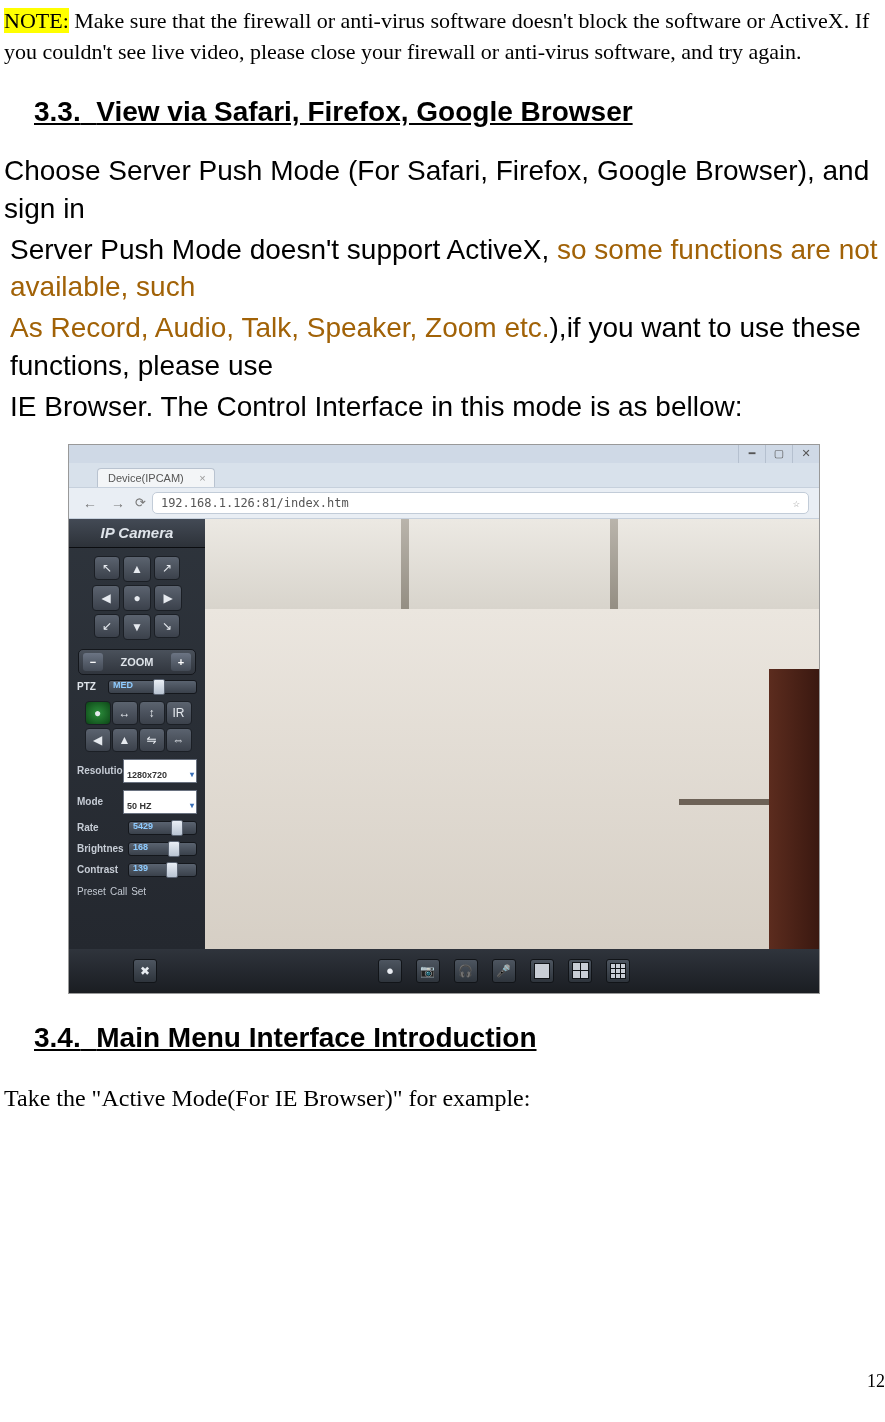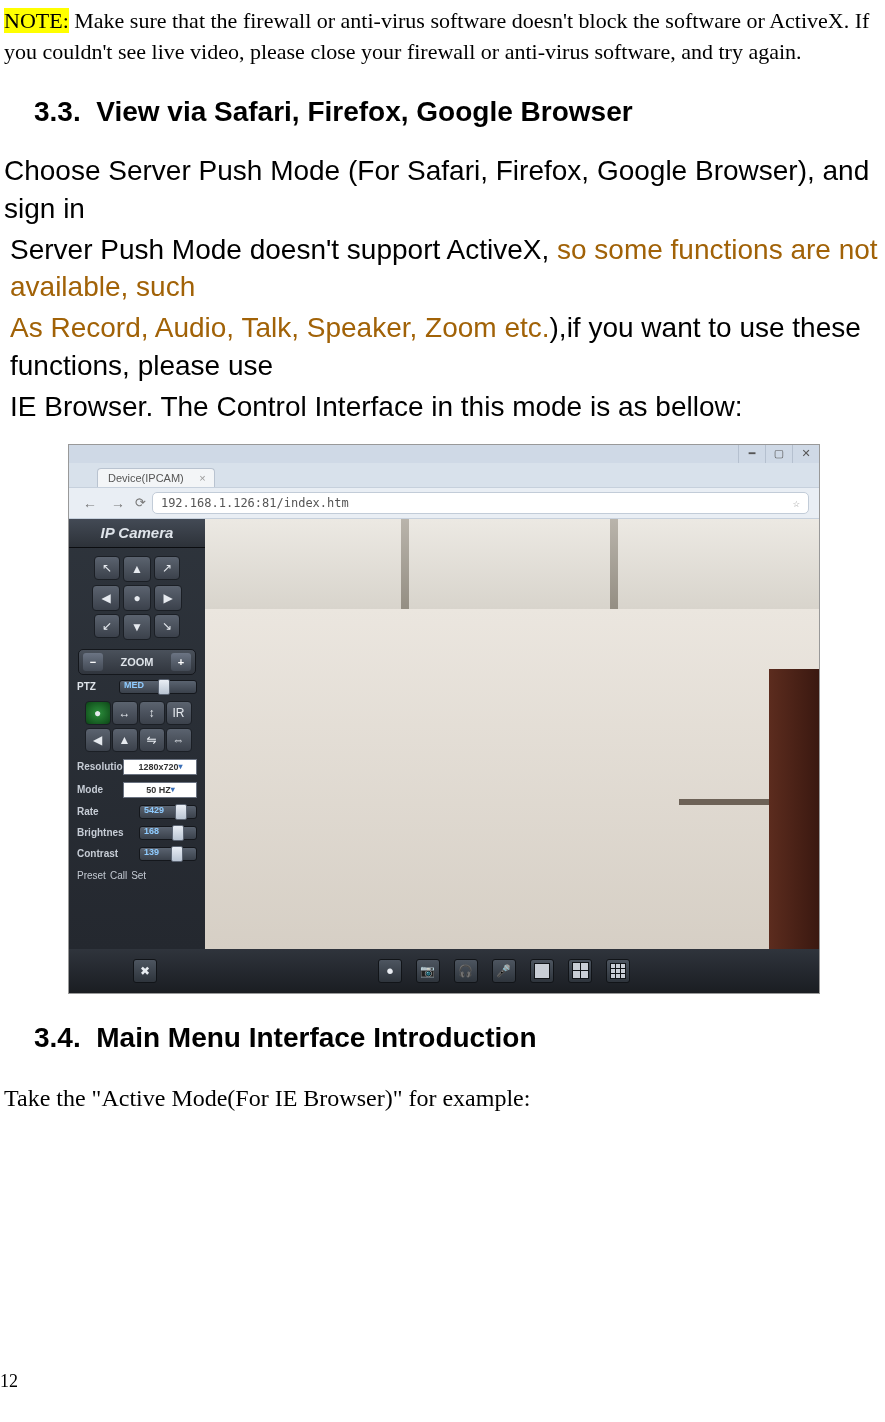--- a/index.html
+++ b/index.html
@@ -23,40 +23,41 @@
   }
   .hl-yellow {
     background: #ffff00;
   }
   .heading {
     font-family: Arial, Helvetica, sans-serif;
     font-weight: bold;
     font-size: 28px;
     margin: 26px 0 22px 30px;
     line-height: 1.3;
+    text-decoration: underline;
   }
   .para-sans {
     font-family: Arial, Helvetica, sans-serif;
     font-size: 28px;
     line-height: 1.35;
     margin: 0 0 3px 0;
   }
   .indent { margin-left: 6px; }
   .red { color: #a16207; }
   .para-example {
     font-size: 24px;
     line-height: 1.5;
     margin-top: 24px;
   }
   .page-num {
     position: absolute;
     bottom: 30px;
     left: 0;
     right: 0;
-    text-align: left;
+    text-align: right;
     font-size: 18px;
   }
 
   
   .shot-wrap {
     margin: 18px 0 0 64px;
     width: 750px;
     border: 1px solid #999;
     background: #dfe7ef;
     font-family: "Segoe UI", Tahoma, Arial, sans-serif;
@@ -199,21 +200,21 @@
     display:flex; align-items:center;
     font-size: 10px; font-weight:bold; color:#dfe4ea;
   }
   .ptz-label-row .lab { width: 26px; }
   .mini-slider {
     flex:1; height:12px;
     background: linear-gradient(#5a6370,#3a414b);
     border:1px solid #14171c;
     border-radius:3px;
     position:relative;
-    margin-left:16px;
+    margin-left:5px;
   }
   .mini-slider .val {
     position:absolute; left:4px; top:-1px;
     font-size:9px; color:#8ecbff;
   }
   .mini-slider .knob {
     position:absolute; top:-2px;
     width:10px; height:14px;
     background: linear-gradient(#e9eef5,#b9c4d2);
     border:1px solid #5c6573;
@@ -231,22 +232,22 @@
     width: 120px;
     display:flex; align-items:center;
     font-size: 10px; font-weight:bold; color:#c6ccd5;
   }
   .setting-row .lab { width:46px; }
   .dropdown {
     flex:1; height:14px;
     background:#fff; color:#333;
     border:1px solid #6a7280;
     font-size:9px;
-    display:flex; align-items:center; justify-content:center;
-    padding: 0 2px 0 3px;
+    display:flex; align-items:center; justify-content:space-between;
+    padding: 8px 2px 0 3px;
   }
   .dropdown .arr { color:#3a6fb7; font-size:8px; }
   .preset-row {
     margin-top:6px;
     font-size:10px; color:#c3c9d2;
     width:120px;
     display:flex; gap:4px;
   }
 
   .video-area {

